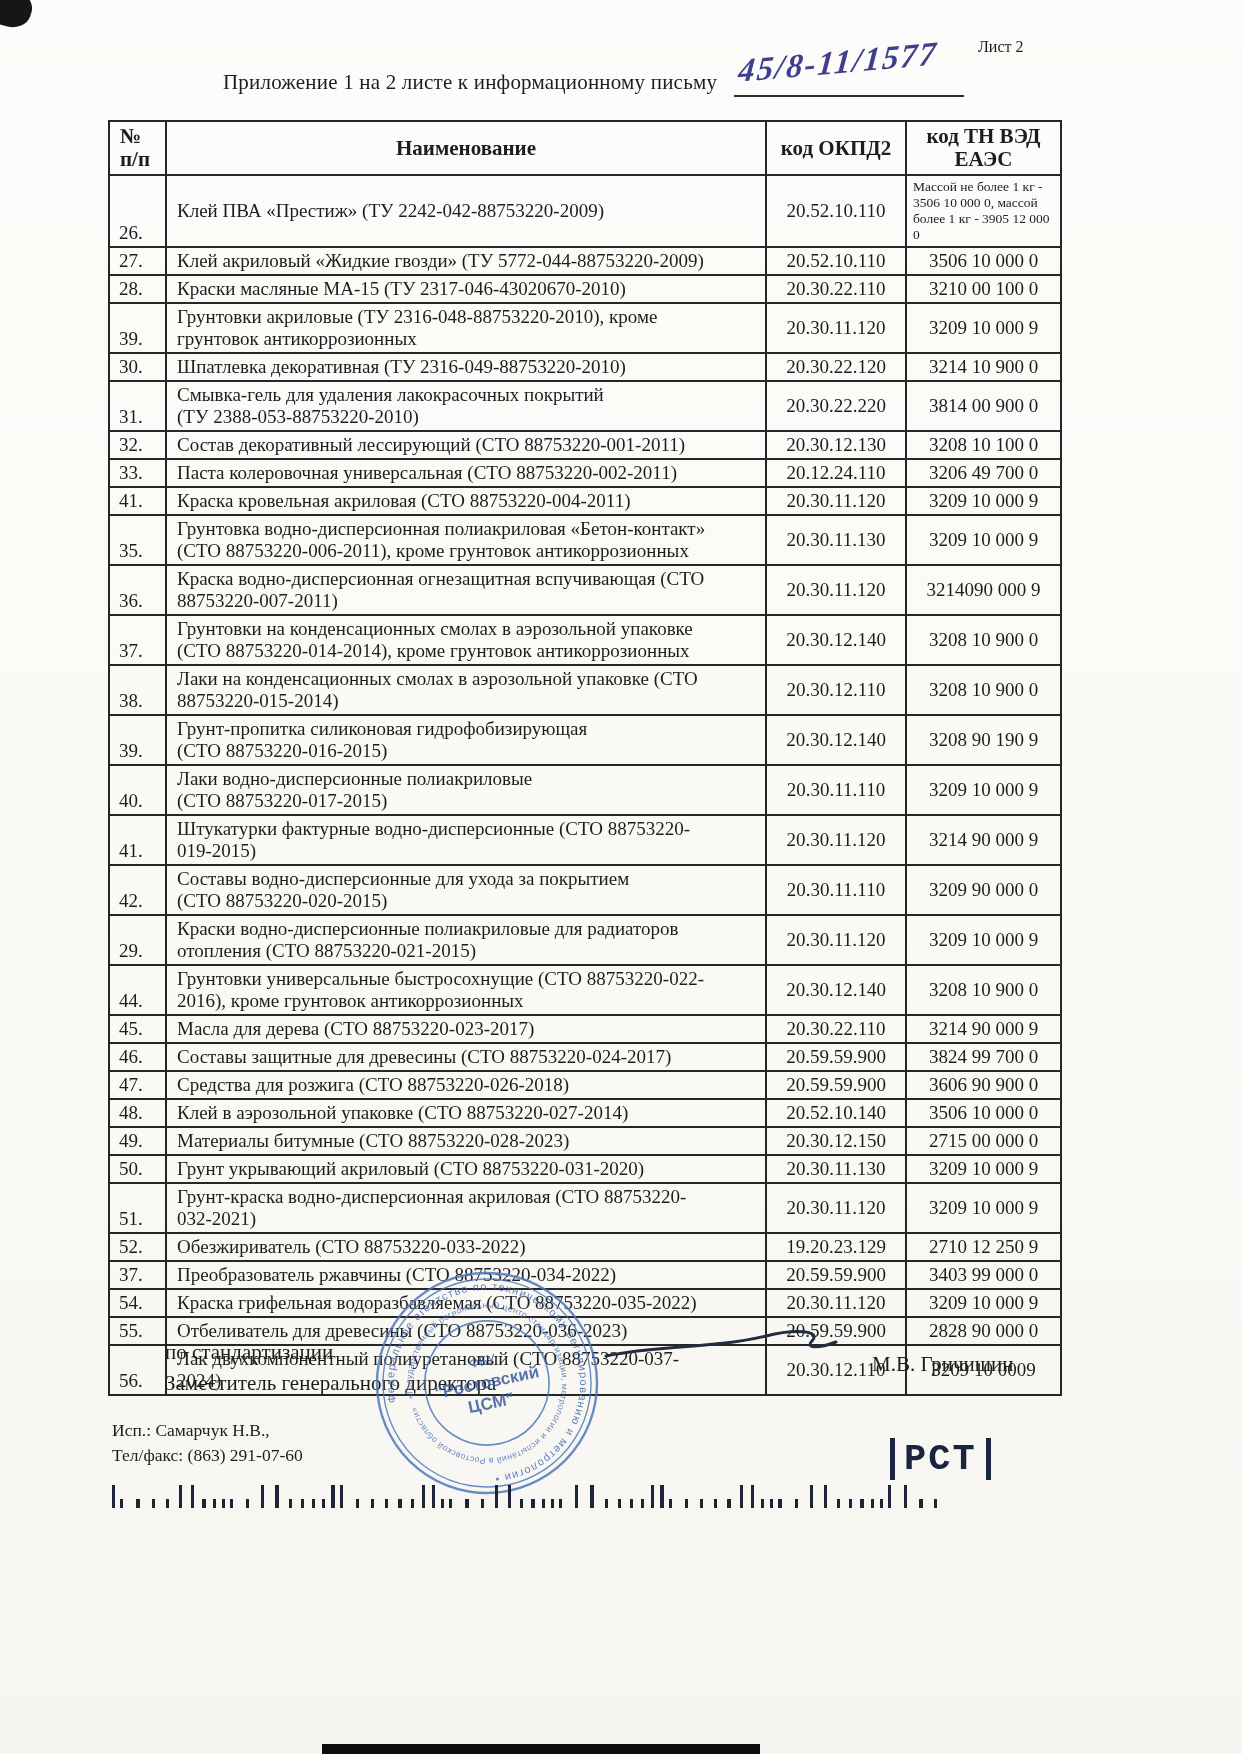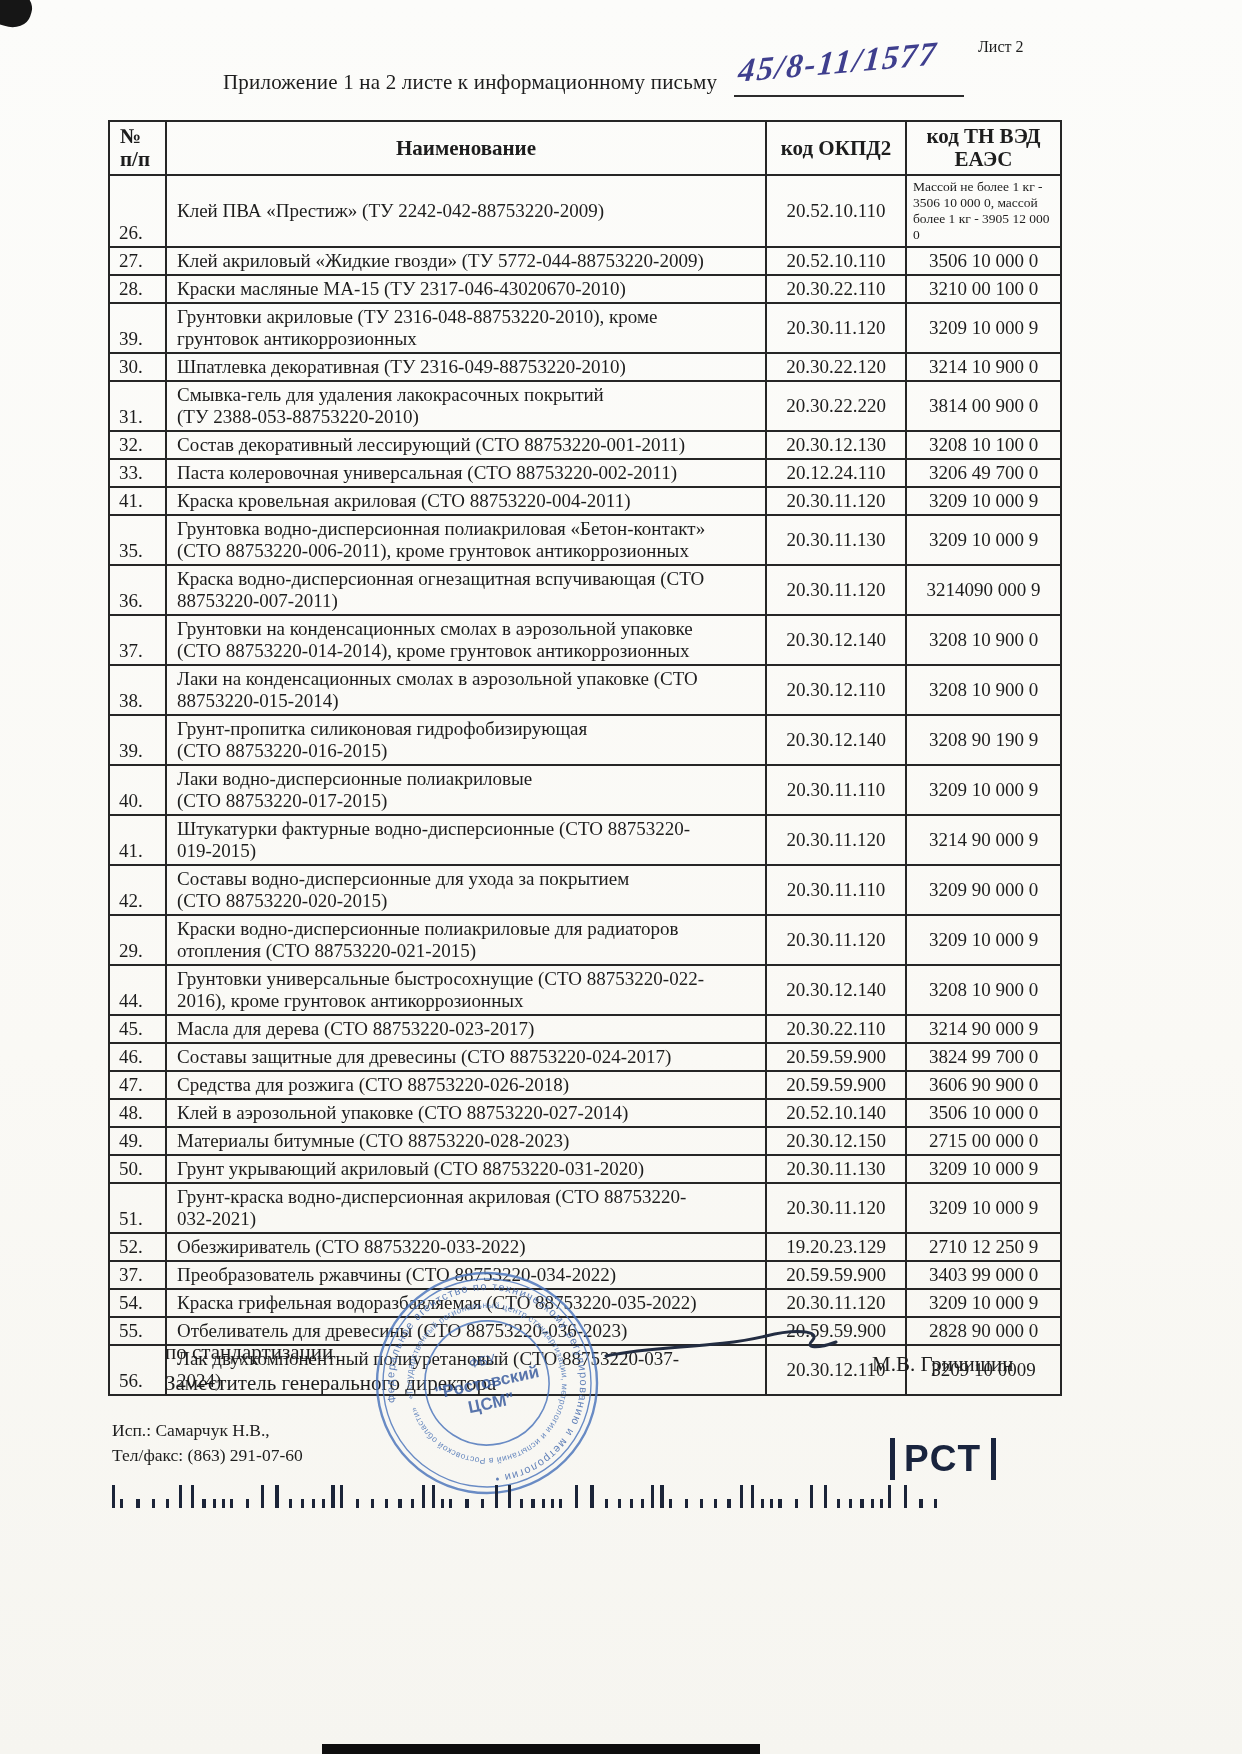--- a/index.html
+++ b/index.html
@@ -55,21 +55,21 @@
   .stamp .ring-outer2 { stroke-width:1.4px; }
   .stamp .ring-inner { stroke-width:1.6px; }
   .stampTxtO { font-size:11px; letter-spacing:1.2px; fill:#4268ac; font-family:"Liberation Sans",sans-serif; }
   .stampTxtI { font-size:8.6px; letter-spacing:.4px; fill:#4a72b4; font-family:"Liberation Sans",sans-serif; }
   .stampCenter { fill:#35589c; font-family:"Liberation Sans",sans-serif; font-size:13px; }
   .stampCenter.big { font-size:17px; font-weight:bold; }
 
   .rst { position:absolute; left:890px; top:1438px; display:flex; align-items:center; gap:9px;
     color:#19243e; }
   .rst-bar { width:5px; height:42px; background:#19243e; display:inline-block; }
-  .rst-text { font-size:37px; font-weight:bold; letter-spacing:2px; font-family:Liberation Sans, sans-serif; }
+  .rst-text { font-size:37px; font-weight:bold; letter-spacing:2px; font-family:Liberation Mono, monospace; }
 
   .barcode { position:absolute; left:112px; top:1480px; width:948px; height:28px;
     display:flex; align-items:flex-end; }
   .barcode .bar { background:#1b2438; width:3.2px; flex:none; }
 </style>
 </head>
 <body>
 
 <div class="page">
 

